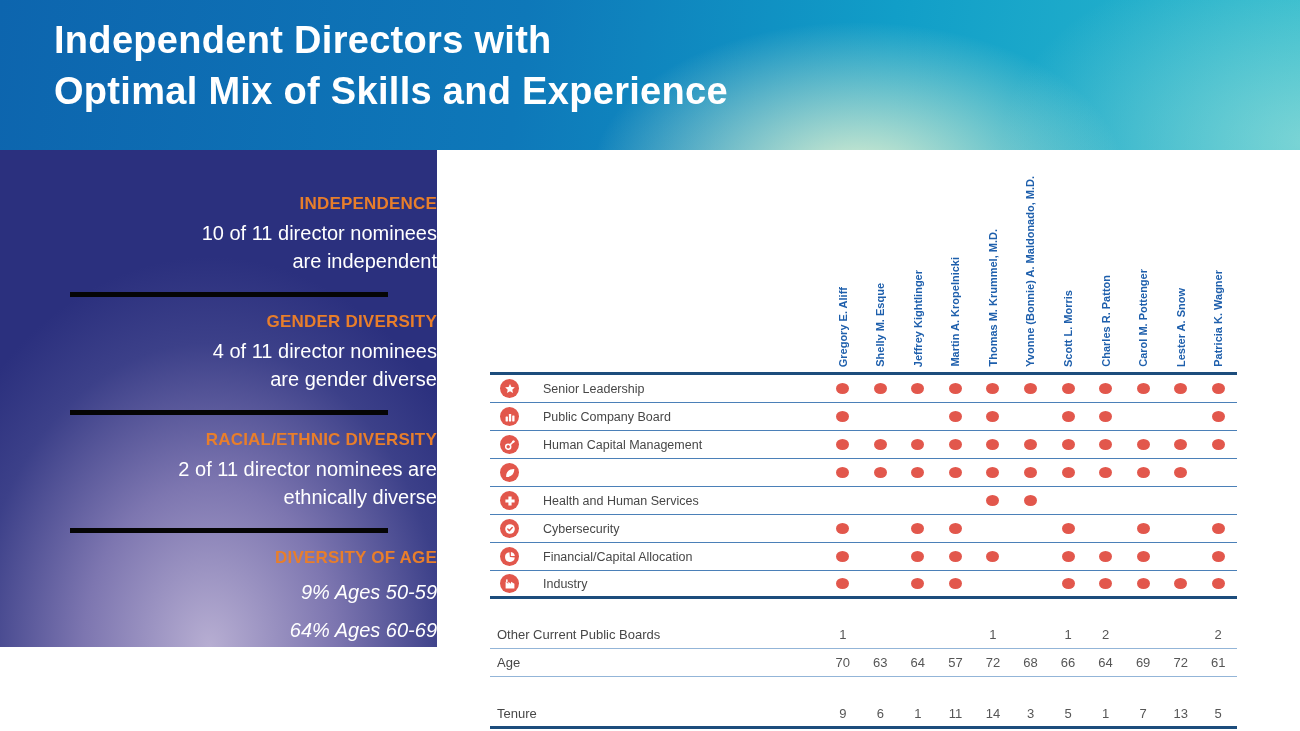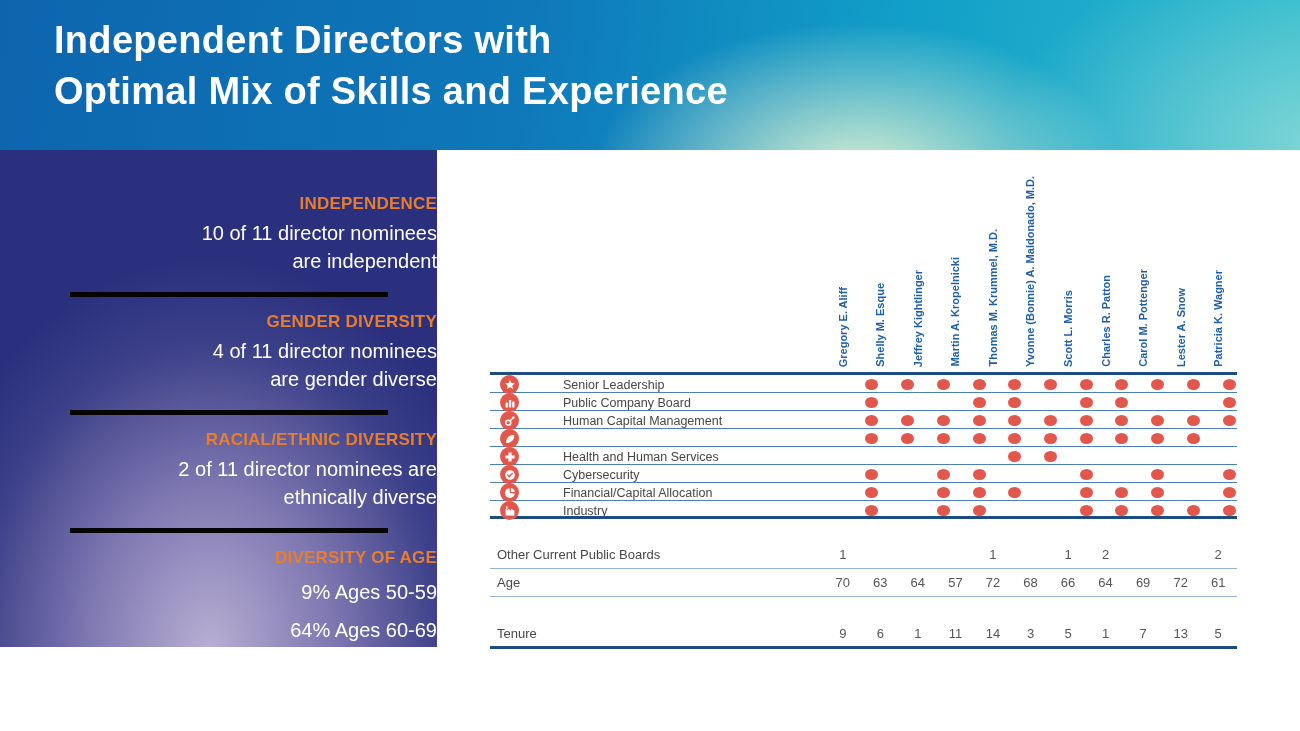--- a/index.html
+++ b/index.html
@@ -25,39 +25,39 @@
 
   
   .sidebar {
     position:absolute; top:150px; left:0; width:437px; height:497px;
     background:
       radial-gradient(ellipse 300px 390px at 48% 100%, #b7aed2 0%, #7d76b0 42%, #3c4089 78%, #2b307e 100%);
     color:#ffffff; text-align:right; padding-top:44px;padding-left:20px;
   }
   .stat-title { color:var(--accent,#E87E2B); font-size:17px; font-weight:bold; margin-bottom:5px; letter-spacing:0.2px; }
   .stat-line  { font-size:20px; line-height:28px; }
-  .stat-sec.wide .stat-line { line-height:38px; }
+  .stat-sec.wide .stat-line { line-height:38px;font-style:italic; }
   .divider { width:318px; height:5px; background:#050505; margin:17px auto 15px auto; }
 
   
   .main { position:absolute; top:150px; left:437px; width:863px; height:581px; background:#fff; }
   .table-wrap { position:absolute; left:53px; top:0; width:747px; }
 
   .grid-row { display:grid; grid-template-columns:44px 290px repeat(11, 1fr); }
 
   .names-row { height:222px; align-items:end; }
   .name-cell { display:flex; justify-content:center; align-items:flex-end; }
   .dir-name {
     writing-mode:vertical-rl; transform:rotate(180deg);
     font-size:11px; font-weight:bold; color:var(--name-blue,#1E5FAC);
     white-space:nowrap; padding-top:5px;
   }
 
   .skills { border-top:3px solid #1c4d7c; }
-  .m-row { height:18px; align-items:center; border-bottom:1.5px solid #4b80b8;gap:20px; }
+  .m-row { height:28px; align-items:center; border-bottom:1.5px solid #4b80b8; }
   .m-row:last-child { border-bottom:3px solid #1c4d7c; }
 
   .icon-cell { display:flex; justify-content:flex-start; padding-left:10px; }
   .badge {
     width:19px; height:19px; border-radius:50%; background:var(--dot,#E2574C);
     display:flex; align-items:center; justify-content:center; flex:0 0 auto;
   }
   .badge svg { width:12px; height:12px; display:block; }
   .label-cell { font-size:12.5px; color:#474747; padding-left:9px; }
   .dot-cell { display:flex; justify-content:center; align-items:center; }

